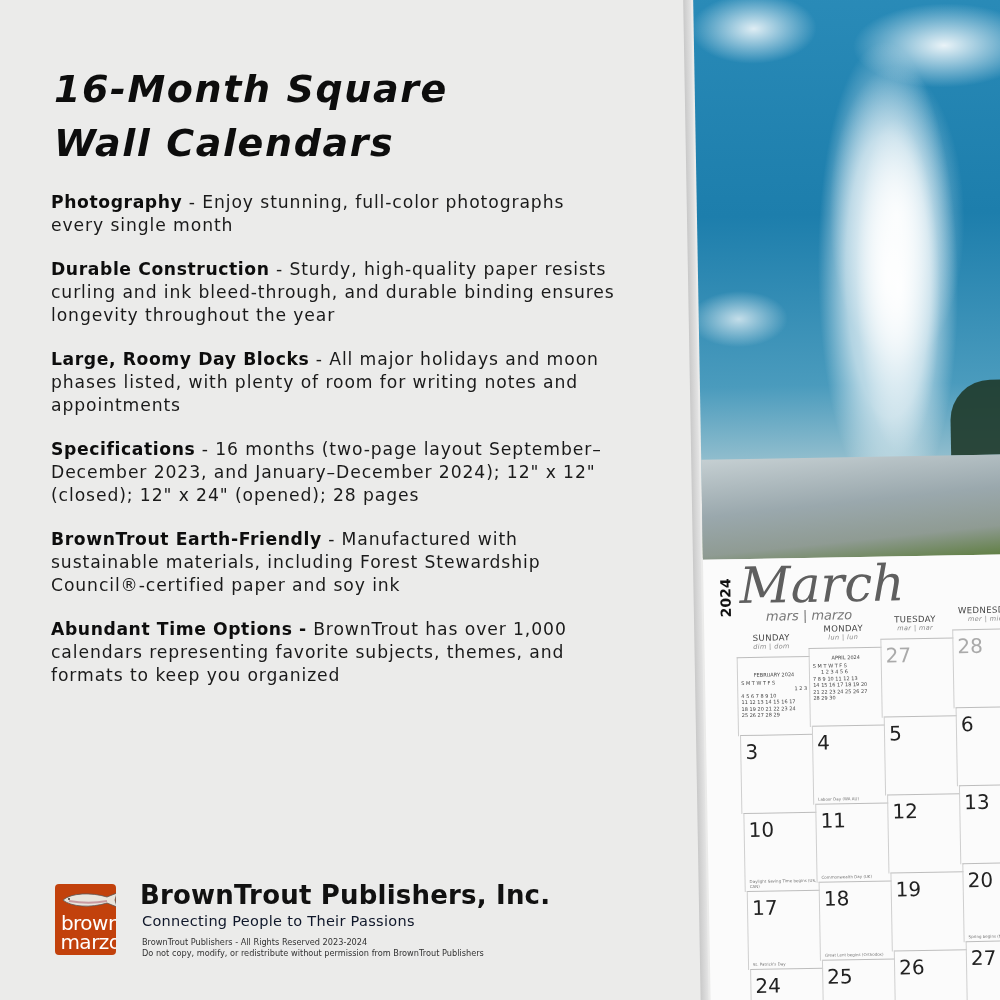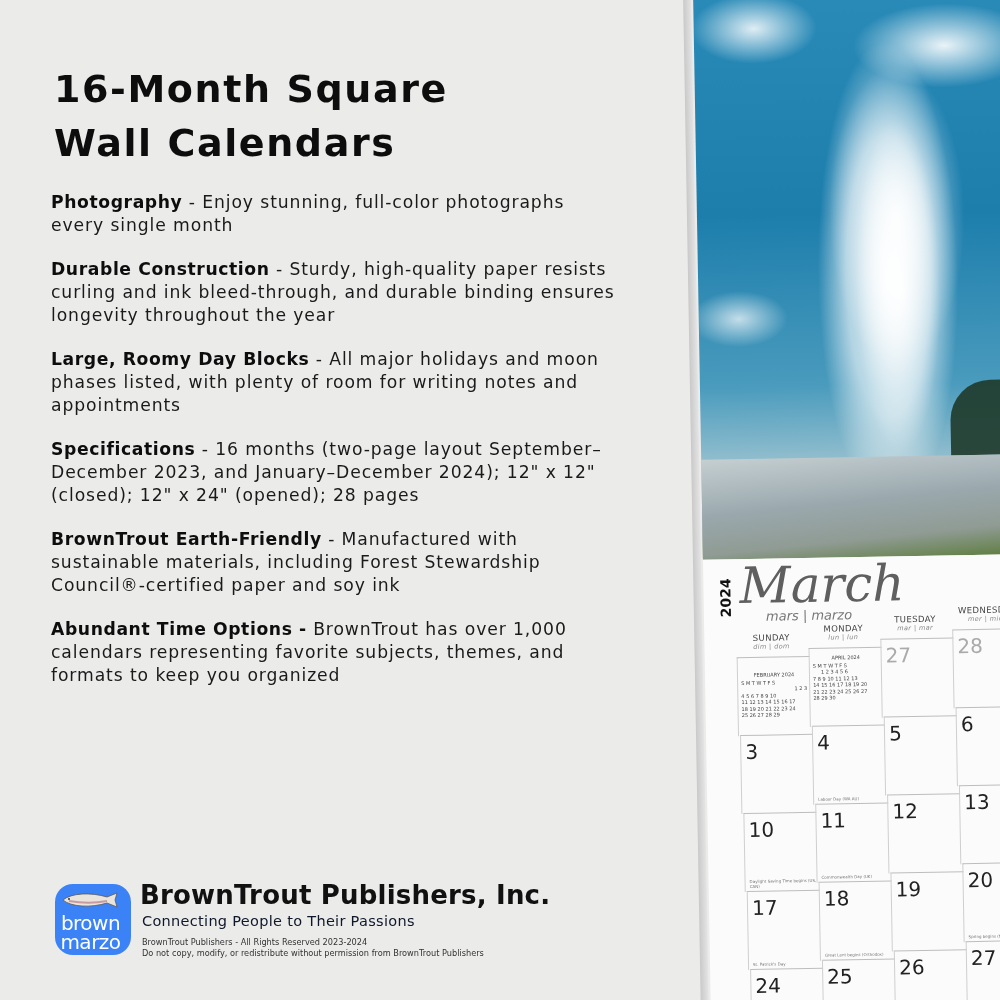--- a/index.html
+++ b/index.html
@@ -5,31 +5,31 @@
   html, body { margin:0; padding:0; }
   body {
     width:1000px; height:1000px; overflow:hidden; position:relative;
     background:#ebebea;
     font-family:"DejaVu Sans", sans-serif;
     color:#121212;
   }
   .title {
     position:absolute; left:54px; top:62px;
     font-family:"DejaVu Sans", sans-serif; font-weight:bold;
-    font-size:38px; line-height:54px; letter-spacing:1.6px; color:#0d0d0d;
+    font-size:38px; line-height:54px; letter-spacing:1.6px; color:#0d0d0d;font-style:italic;
   }
   .features { position:absolute; left:51px; top:191px; width:580px; }
   .feature {
     font-size:17.2px; line-height:23px; letter-spacing:0.9px;
     margin:0 11px 21px 0; color:#1a1a1a;
   }
   .feature .h { font-weight:bold; color:#0d0d0d; letter-spacing:0.6px; }
   .logo {
-    position:absolute; left:55px; top:884px; width:76px; height:71px;
-    background:#3b82f6; border-radius:18px; overflow:hidden;
+    position:absolute; left:55px; top:884px; width:61px; height:71px;
+    background:#c2410c; border-radius:4px; overflow:hidden;
   }
   .logo svg { position:absolute; left:6px; top:5px; }
   .logo .w1, .logo .w2 {
     position:absolute; left:0; width:71px; text-align:center;
     color:#fff; font-size:20px; line-height:18px; letter-spacing:-0.5px;
   }
   .logo .w1 { top:30px; }
   .logo .w2 { top:49px; }
   .pub-name {
     position:absolute; left:140px; top:880px;

